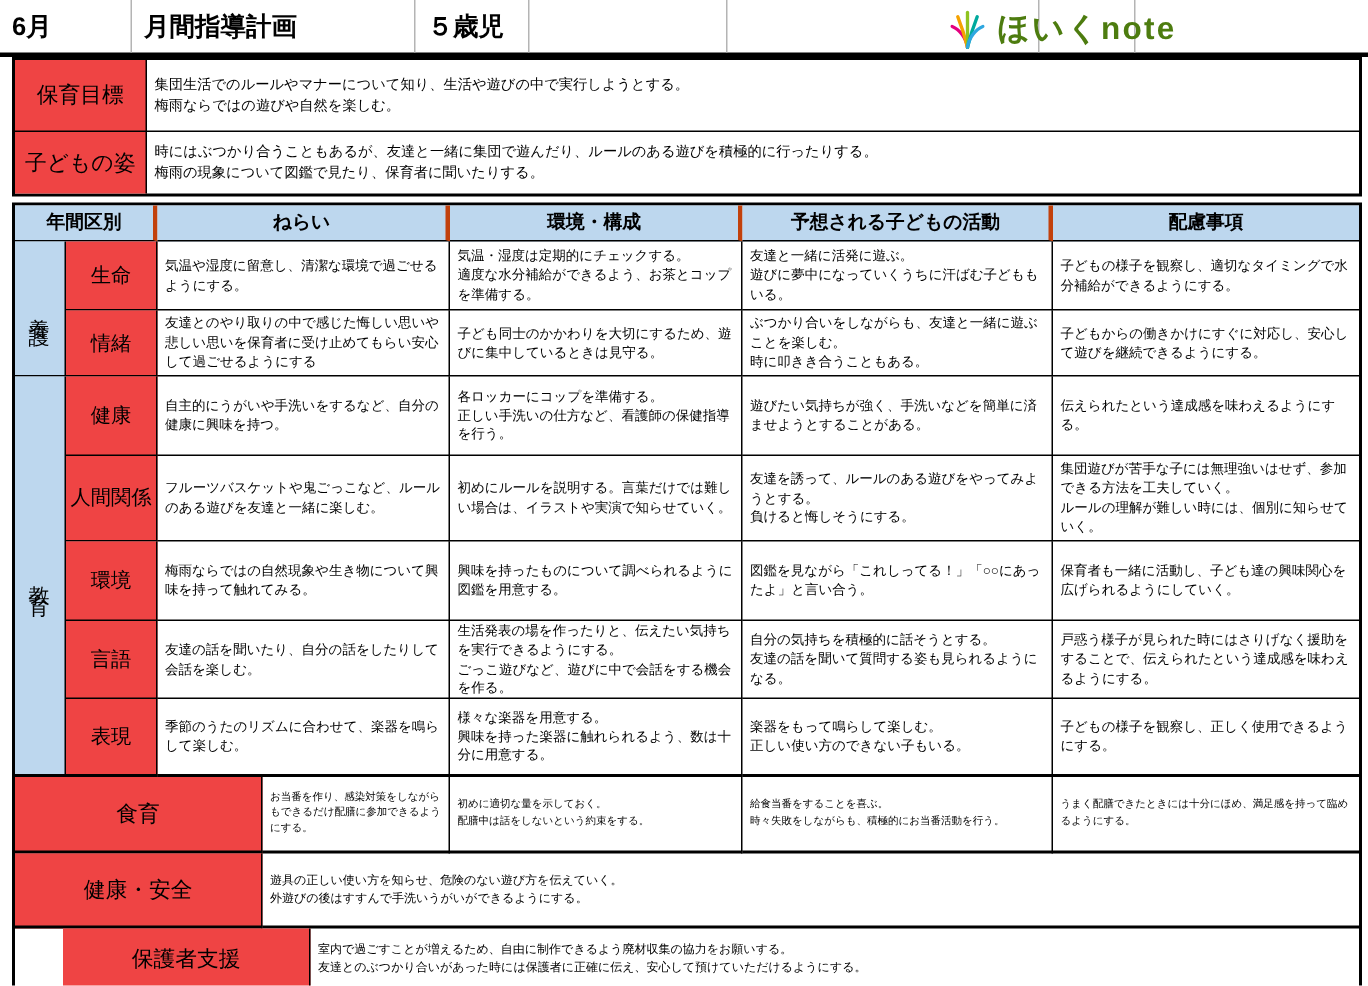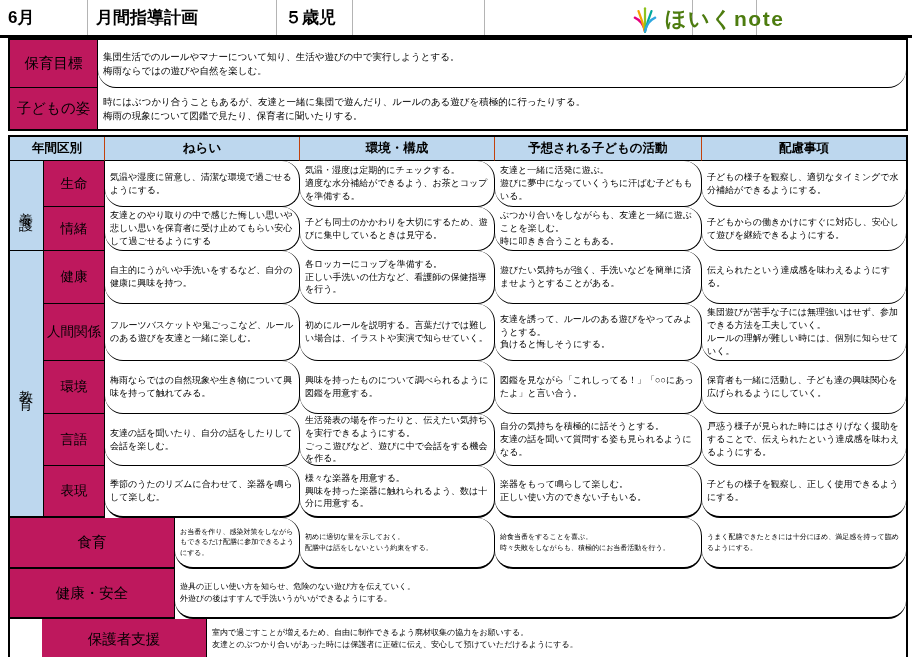--- a/index.html
+++ b/index.html
@@ -14,38 +14,38 @@
   .tcell { border-right:1px solid #b4b4b4; display:flex; align-items:center; padding-left:8px;
            font-weight:bold; font-size:17px; }
   .tc1{width:88px;} .tc2{width:189px;} .tc3{width:76px;} .tc4{width:132px;}
   .tc5{width:208px;} .tc6{width:64px;} .tc7{flex:1; border-right:none;}
   .logo { position:absolute; left:632px; top:4px; height:30px; display:flex; align-items:center; gap:7px; background:transparent; }
   .logo-text { font-size:21px; font-weight:bold; color:#4d7c0f; letter-spacing:1.5px; }
 
   
   .tbl { margin-left:8px; width:900px; border:2px solid #000; }
   .gap { height:4px; }
-  .lbl { background:#be185d; display:flex; align-items:center; justify-content:center;
+  .lbl { background:#ef4444; display:flex; align-items:center; justify-content:center;
          font-size:14.5px; border-right:1px solid #000; }
   .txt { font-size:9px; line-height:1.42; padding:2px 5px; white-space:pre-line;
-         display:flex; align-items:center; border-right:1px solid #000;border-radius:18px; }
+         display:flex; align-items:center; border-right:1px solid #000; }
   .lastcol { border-right:none !important; }
   .bb1 { border-bottom:1px solid #000; }
   .bb2 { border-bottom:2px solid #000; }
 
   
   .grow { display:grid; grid-template-columns:88px 1fr; }
   .grow1 { height:48px; } .grow2 { height:41px; }
   .grow1 > div { border-bottom:1px solid #000; }
   .gtxt { font-size:9.5px; }
 
   
   .hdr { display:grid; grid-template-columns:95px 195px 195px 207px 1fr; height:24px; }
   .hcell { background:#bdd7ee; display:flex; align-items:center; justify-content:center;
-           font-size:12.5px; font-weight:bold; border-right:1px solid #c2410c; border-bottom:1px solid #000; }
+           font-size:12.5px; font-weight:bold; border-right:3px solid #c2410c; border-bottom:1px solid #000; }
   .sec { display:grid; grid-template-columns:34px 61px 195px 195px 207px 1fr; }
   .sec-yogo   { grid-template-rows:46px 44px; }
   .sec-kyoiku { grid-template-rows:53px 57px 53px 52px 52px; }
   .band { grid-column:1; background:#bdd7ee; display:flex; align-items:center; justify-content:center;
           border-right:1px solid #000; writing-mode:vertical-rl; text-orientation:upright;
           font-size:14px; letter-spacing:5px; }
   .band-yogo { grid-row:1 / span 2; }
   .band-kyoiku { grid-row:1 / span 5; }
   .cat { font-size:13.5px; padding:0; }
   .row-shoku { display:grid; grid-template-columns:165px 125px 195px 207px 1fr; height:51px; }

